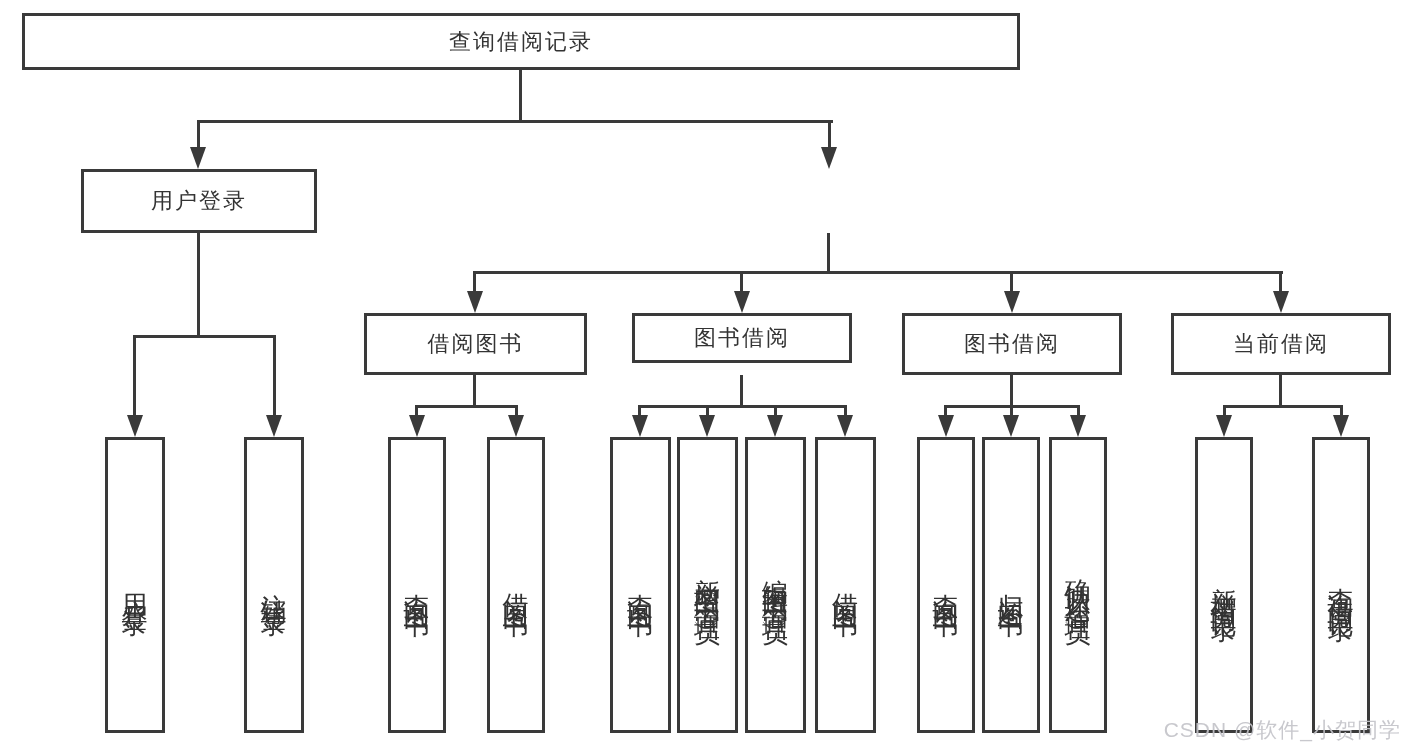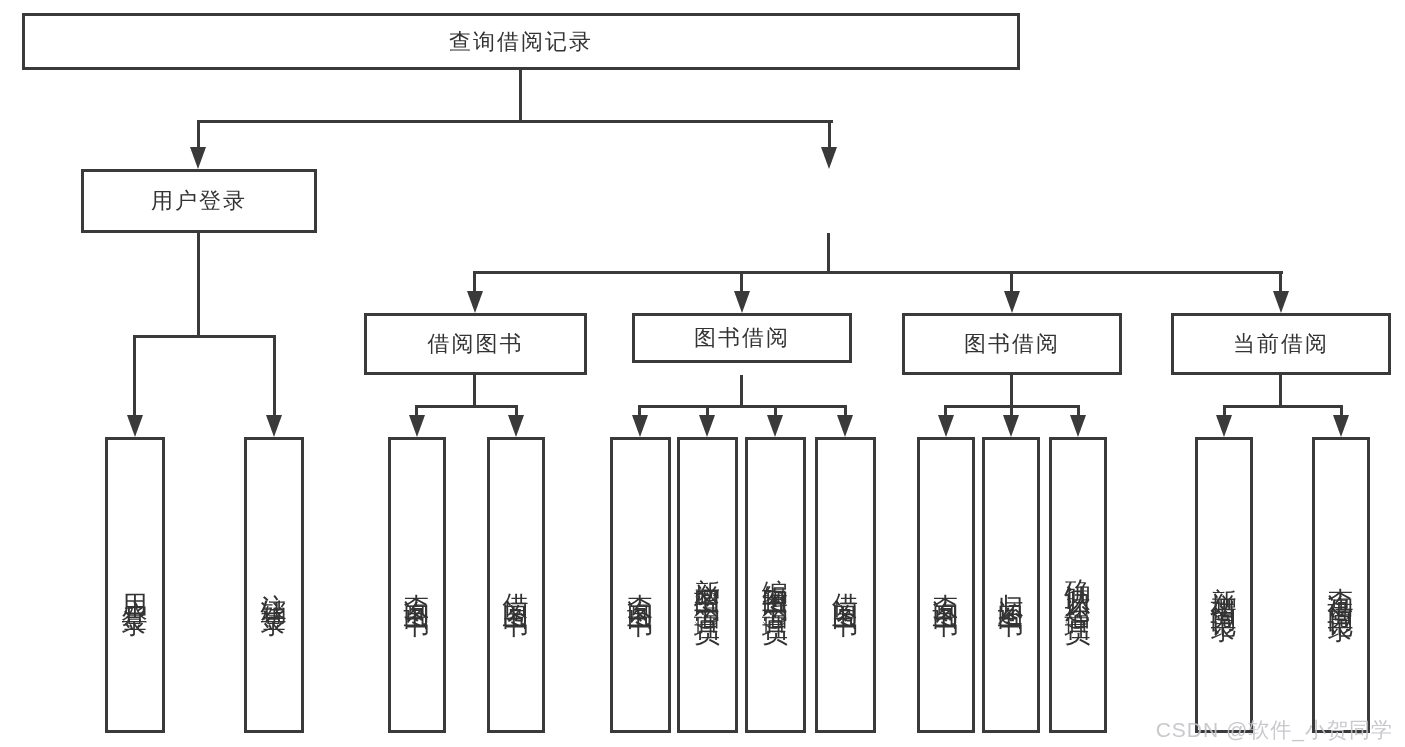--- a/index.html
+++ b/index.html
@@ -43,21 +43,21 @@
   .vl{position:absolute;width:3px;background:#3a3a3a;}
   .hl{position:absolute;height:3px;background:#3a3a3a;}
   .arr{
     position:absolute;width:0;height:0;
     border-left:8px solid transparent;
     border-right:8px solid transparent;
     border-top:22px solid #3a3a3a;
   }
   .watermark{
     position:absolute;
-    top:716px;right:12px;
+    top:716px;right:4px;
     font-size:21px;
     color:rgba(195,195,201,0.92);
     letter-spacing:1px;
     z-index:5;
   }
 </style>
 </head>
 <body>
 
 <div id="stage">

